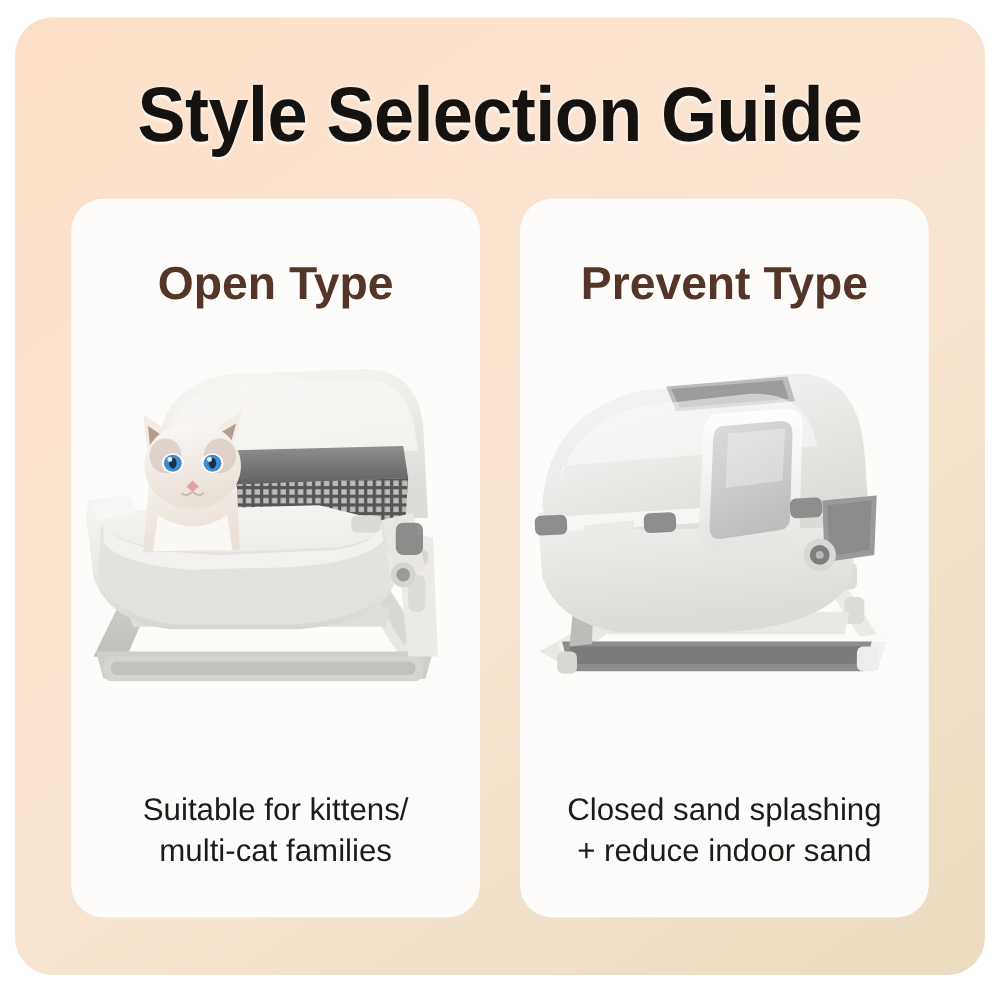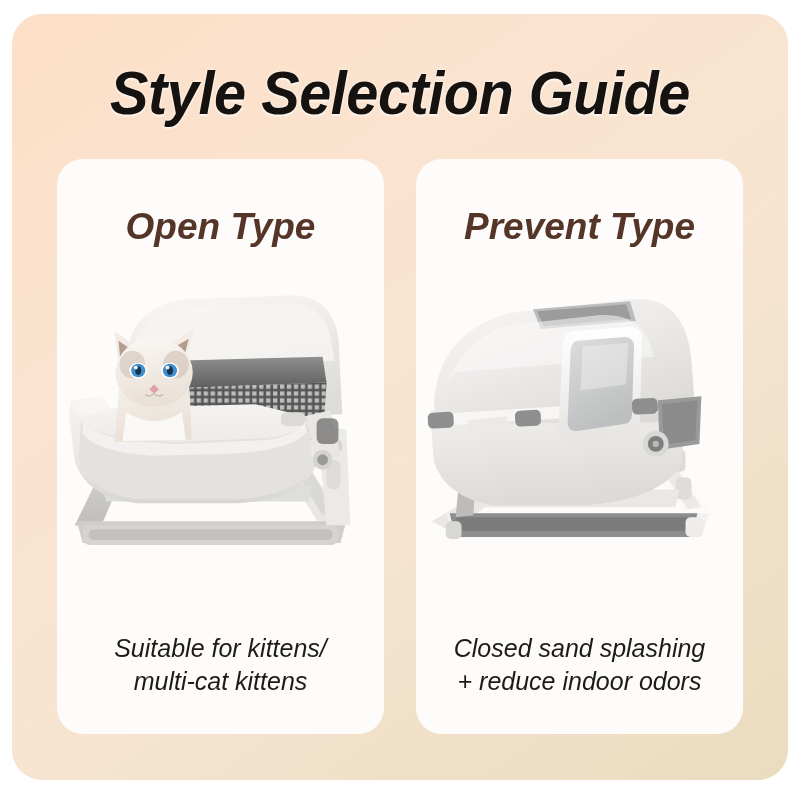--- a/index.html
+++ b/index.html
@@ -25,21 +25,20 @@
   
   .panel {
     position: absolute;
     left: 12px;
     top: 14px;
     width: 776px;
     height: 766px;
     border-radius: 30px;
     background: linear-gradient(145deg, #fcdfc7 0%, #fbe3cf 28%, #f7e5d1 55%, #f0e0c8 78%, #ebdcc0 100%);
     overflow: hidden;
-    font-style: italic;
   }
 
   
   .title {
     position: absolute;
     left: 0;
     top: 48px;
     width: 776px;
     text-align: center;
     font-size: 62px;
@@ -225,21 +224,21 @@
               <path d="M98 129 q-5 5 -9 1" stroke="#cbb5a6" stroke-width="1.4" fill="none"></path>
               <path d="M98 129 q5 5 9 1" stroke="#cbb5a6" stroke-width="1.4" fill="none"></path>
 
               <path d="M70 148 Q98 166 126 148 L130 176 L66 177 Z" fill="#fdfbf9" opacity="0.85"></path>
             </g>
           </svg>
         </div>
 
         <div class="card-caption">
           <div>Suitable for kittens/</div>
-          <div>multi-cat kittens</div>
+          <div>multi-cat families</div>
         </div>
       </div>
 
       <div class="card">
         <div class="card-heading">Prevent Type</div>
 
         <div class="product-stage">
           <svg viewBox="0 0 330 340" xmlns="http://www.w3.org/2000/svg">
             <defs>
               <linearGradient id="domeR" x1="0.05" y1="0" x2="0.75" y2="1">
@@ -317,19 +316,19 @@
               <path d="M248 140 L284 136 L282 176 L250 181 Z" fill="#8b8b8b"></path>
               <circle cx="242" cy="180" r="13" fill="#d9d8d5"></circle>
               <circle cx="242" cy="180" r="8" fill="#7e7e7e"></circle>
               <circle cx="242" cy="180" r="3.2" fill="#b9b8b5"></circle>
             </g>
           </svg>
         </div>
 
         <div class="card-caption">
           <div>Closed sand splashing</div>
-          <div>+ reduce indoor odors</div>
+          <div>+ reduce indoor sand</div>
         </div>
       </div>
 
     </div>
   </div>
 </div>
 
 </body></html>

